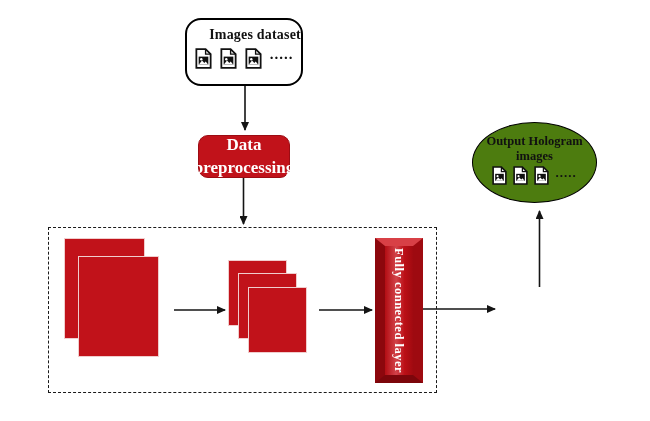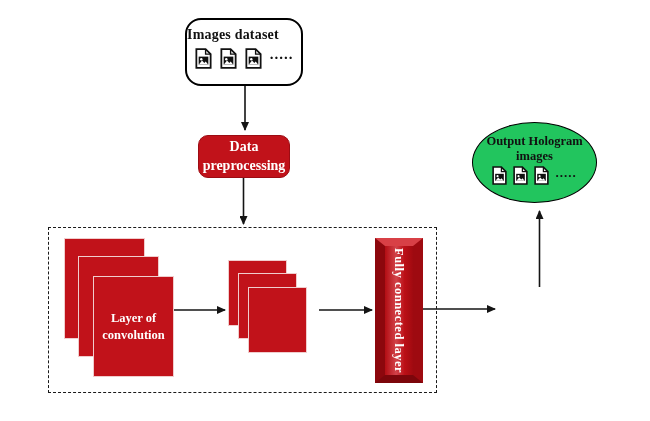--- a/index.html
+++ b/index.html
@@ -11,31 +11,31 @@
 
   
   .connectors { position:absolute; left:0; top:0; width:650px; height:421px; pointer-events:none; }
   .connectors line { stroke:#141414; stroke-width:1.6; }
 
   
   .dataset-box {
     left:185px; top:18px; width:118px; height:68px;
     border:2px solid #000; border-radius:16px; background:#fff;
   }
-  .dataset-title { text-align:left; font-weight:bold; font-size:14px; margin-top:7px; letter-spacing:.2px; }
+  .dataset-title { text-align:right; font-weight:bold; font-size:14px; margin-top:7px; letter-spacing:.2px; }
   .icon-row { display:flex; align-items:center; justify-content:center; gap:8px; margin-top:5px; }
   .file-icon { width:17px; height:21px; flex:0 0 auto; }
   .file-icon.small { width:15px; height:19px; }
   .dots { font-weight:bold; font-size:15px; letter-spacing:1px; transform:translateY(-4px); color:#111; }
   .dots.small { font-size:13px; transform:translateY(-3px); }
 
   
   .red-round {
     background:#c1121a; border:1.5px solid #9c0c13; border-radius:10px;
-    color:#fff; font-weight:bold; font-size:14px; text-align:center;
+    color:#fff; font-weight:bold; font-size:17px; text-align:center;
     display:flex; align-items:center; justify-content:center; line-height:1.35;
     padding:2px 5px;
   }
   .preprocessing-box { left:198px; top:135px; width:92px; height:43px; }
   .diffraction-box   { left:498px; top:287px; width:82px;  height:45px; }
 
   
   .dashed-box { left:48px; top:227px; width:389px; height:166px; border:1.6px dashed #1a1a1a; }
 
   
@@ -61,21 +61,21 @@
     display:flex; align-items:center; justify-content:center;
   }
   .fc-label {
     writing-mode:vertical-rl; color:#fff; font-weight:bold; font-size:12.5px;
     letter-spacing:.5px; line-height:1; text-align:center; white-space:nowrap;
   }
 
   
   .output-ellipse {
     left:472px; top:122px; width:125px; height:81px;
-    border:1.5px solid #000; border-radius:50%; background:#22c55e; text-align:center;
+    border:1.5px solid #000; border-radius:50%; background:#4d7c0f; text-align:center;
   }
   .ellipse-title { font-weight:bold; font-size:12.5px; line-height:1.2; margin-top:11px; padding:0 10px; }
   .output-ellipse .icon-row { gap:6px; margin-top:2px; }
 </style>
 </head>
 <body>
 
 <div class="canvas">
 
   <svg width="0" height="0" style="position:absolute" aria-hidden="true">
@@ -119,23 +119,20 @@
   </div>
 
   <div class="abs red-round preprocessing-box">
     <span>Data preprocessing</span>
   </div>
 
   <div class="abs dashed-box"></div>
 
   <div class="stack-rect conv-1"></div>
   <div class="stack-rect conv-2"></div>
-  <div class="stack-rect conv-3">
-    <div class="conv-label">Layer of convolution</div>
-  </div>
 
   <div class="stack-rect pool-1"></div>
   <div class="stack-rect pool-2"></div>
   <div class="stack-rect pool-3"></div>
 
   <div class="abs fc-bar">
     <span class="fc-label">Fully connected layer</span>
   </div>
 
 

